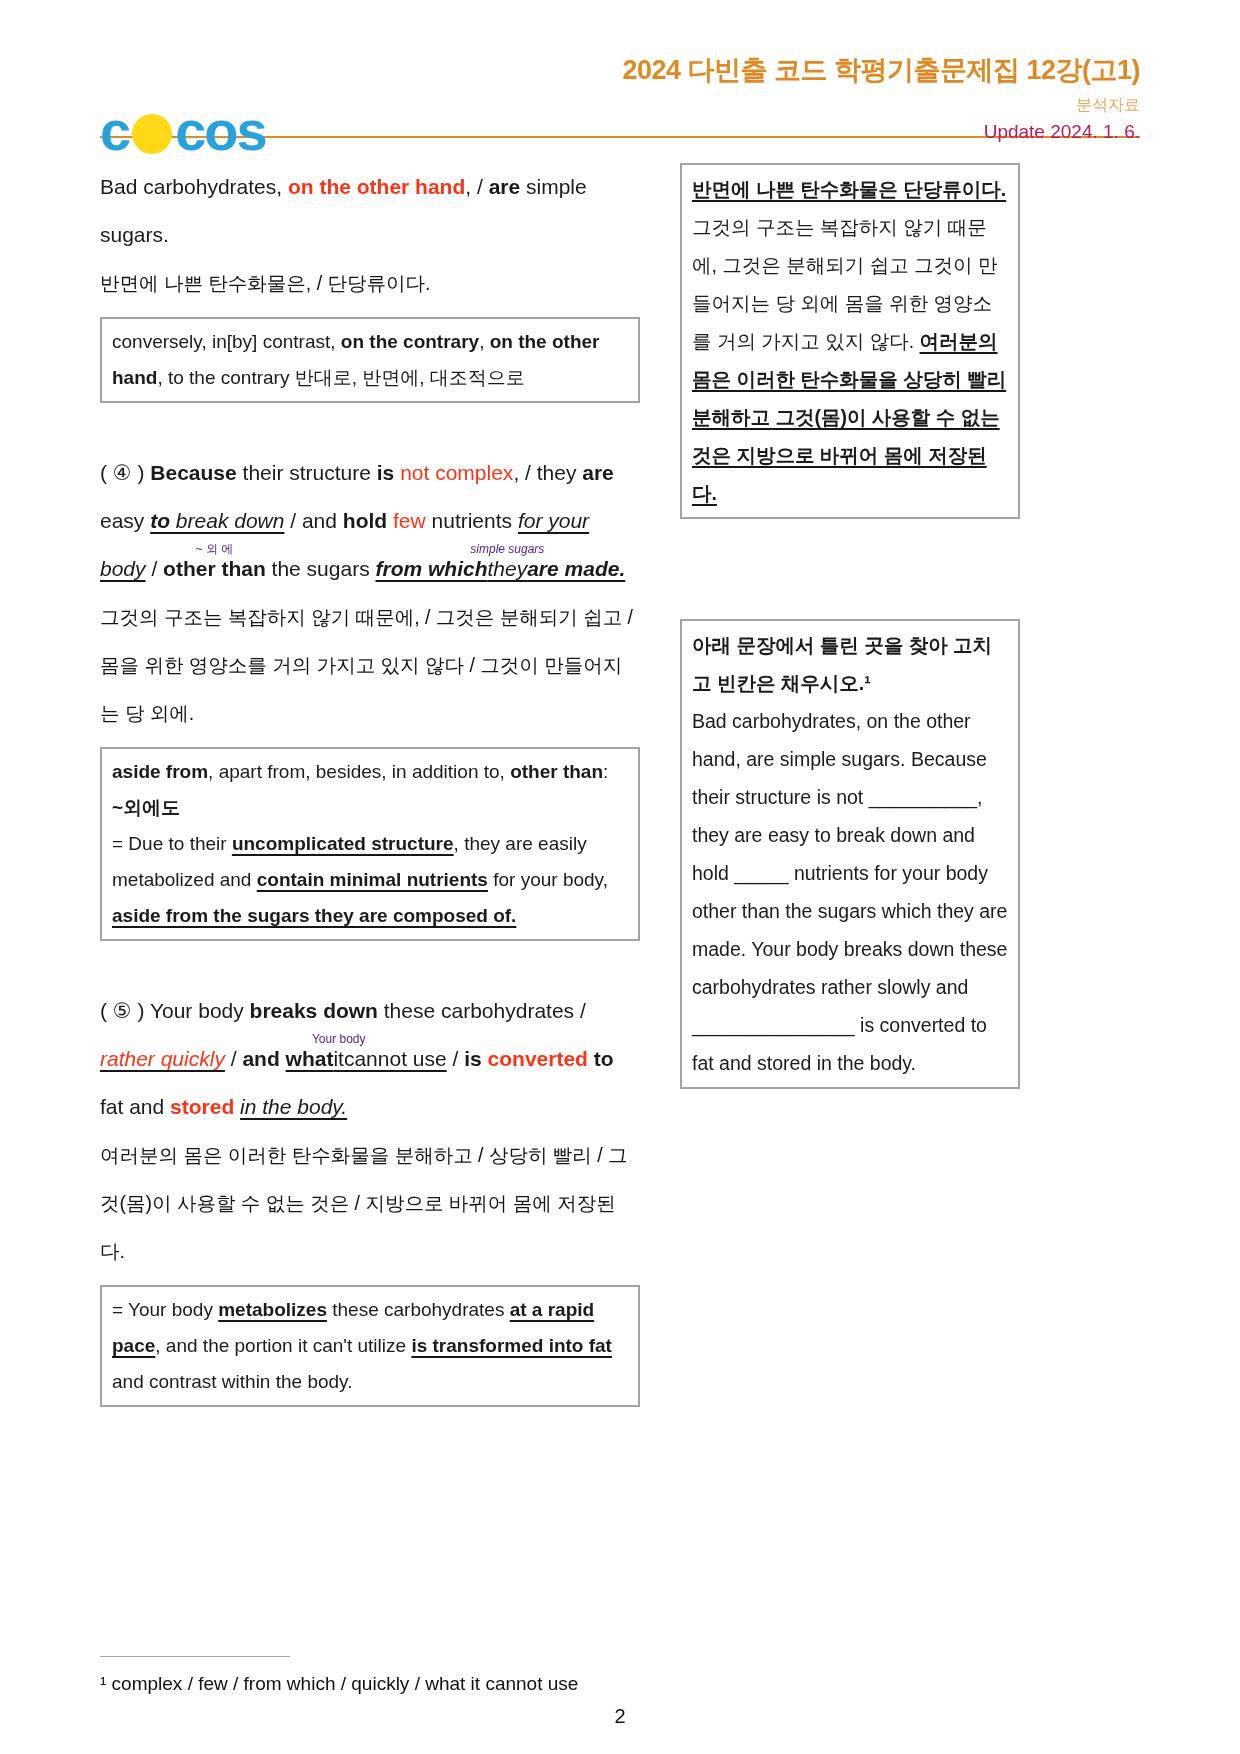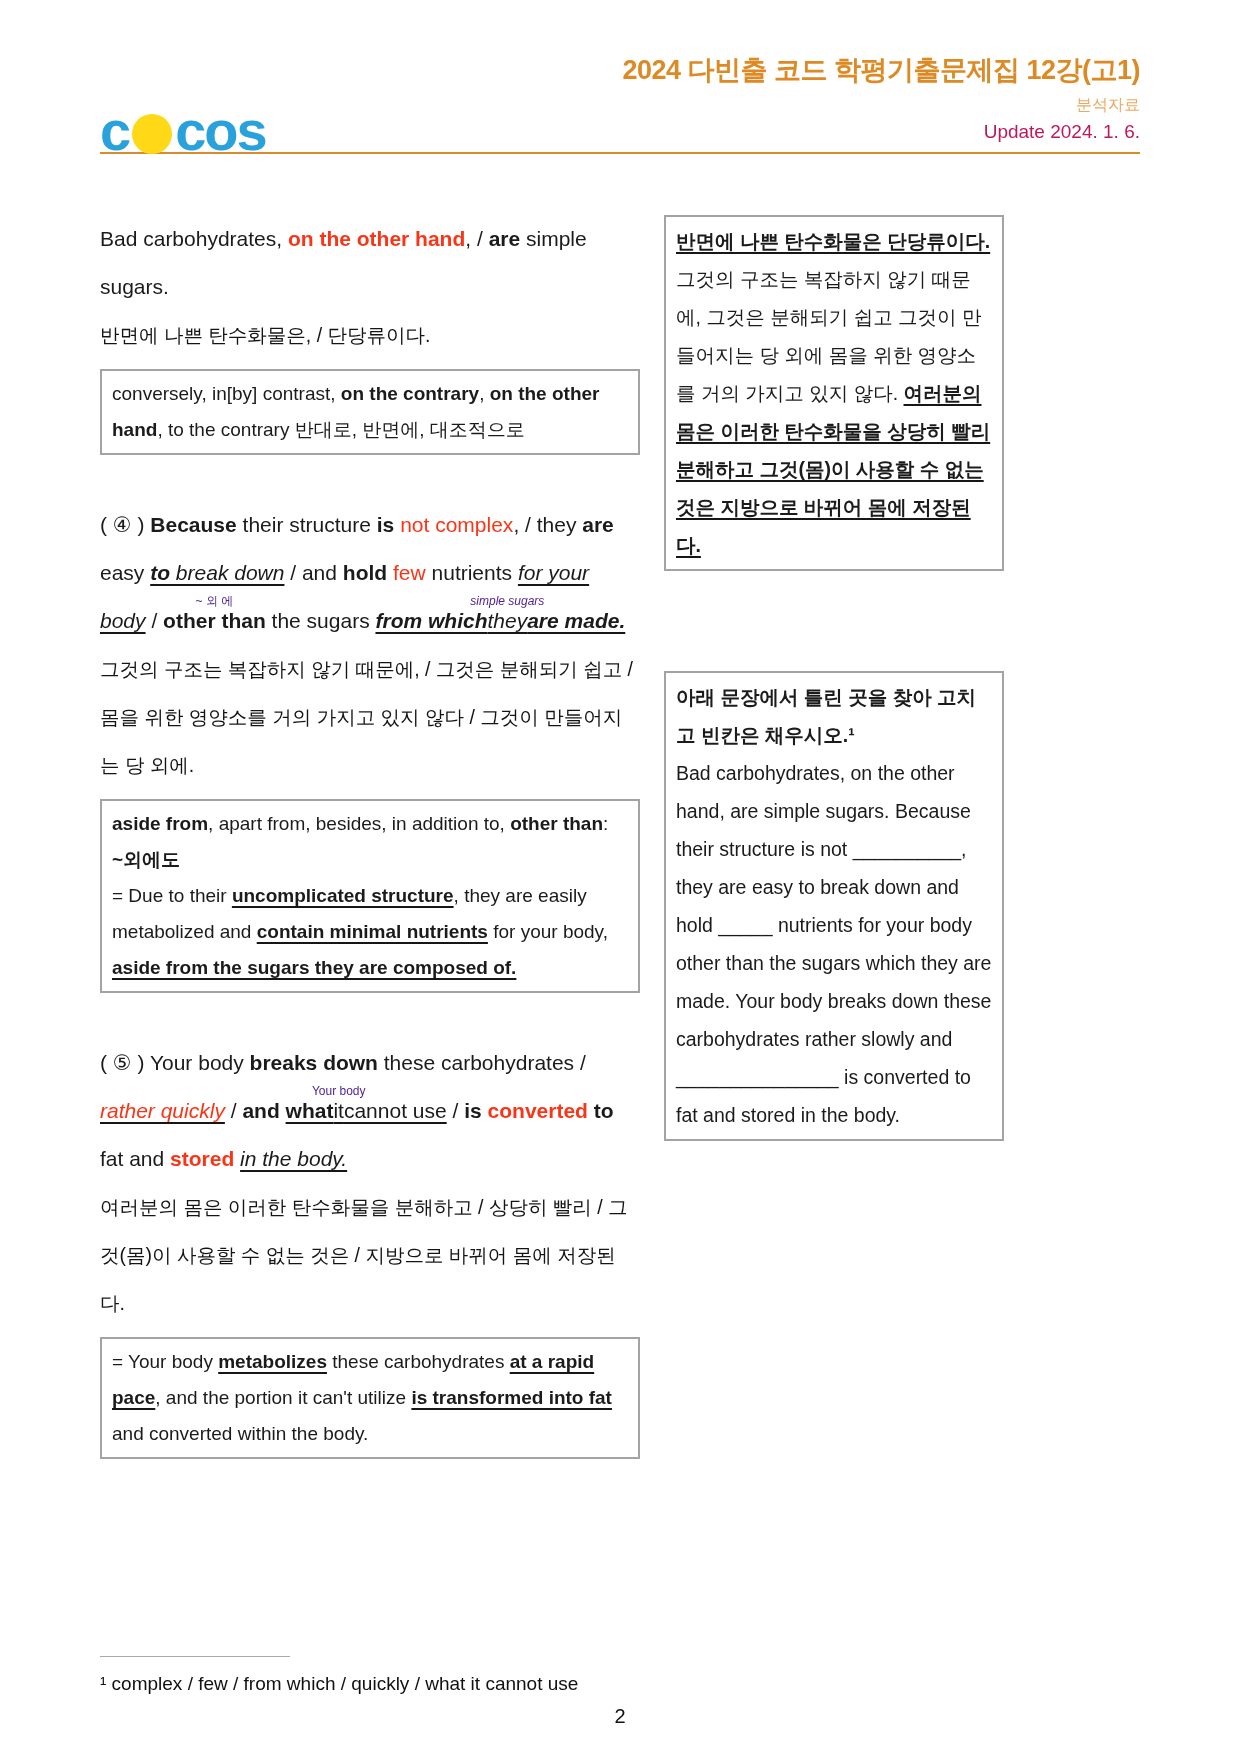--- a/index.html
+++ b/index.html
@@ -7,33 +7,33 @@
   .page {
     position:relative;
     width:1240px; height:1754px;
     margin:0 auto;
     background:#ffffff;
     font-family:"Liberation Sans","DejaVu Sans",sans-serif;
     color:#1b1b1b;
     overflow:hidden;
   }
   
-  .header { position:relative; padding:52px 100px 0 100px; height:152px; }
+  .header { position:relative; padding:52px 100px 0 100px; height:136px; }
   .header-right { text-align:right; }
   .doc-title { font-size:27px; font-weight:bold; color:#dd8a24; letter-spacing:-0.5px; }
   .doc-subtitle { font-size:16px; color:#e9a963; margin-top:7px; }
   .doc-update { font-size:19px; color:#be185d; margin-top:5px; }
   .logo { position:absolute; left:100px; top:106px; display:flex; align-items:flex-end; }
   .logo-letter { font-size:56px; font-weight:800; color:#29a2db; line-height:0.9; letter-spacing:-2px; }
   .logo-bubble { position:relative; width:40px; height:40px; background:#ffd918; border-radius:50%; margin:0 3px 2px 3px; display:inline-block; }
   .logo-bubble::after { content:""; position:absolute; left:7px; bottom:-9px;
     border:9px solid transparent; border-top-color:#ffd918; transform:rotate(18deg); }
   .rule { margin:0 100px; border:none; border-top:2.5px solid #d98a2b; }
   
-  .columns { display:flex; gap:24px; padding:17px 100px;margin-top:36px; }
+  .columns { display:flex; gap:40px; padding:17px 100px; }
   .col-left { flex:0 0 540px; }
   .col-right { flex:0 0 340px; }
   .en { font-size:21px; line-height:48px; }
   .ko { font-size:19.5px; line-height:48px; color:#141414; }
   .obox { border:2px solid #a3a3a3; padding:5px 10px; font-size:19px; line-height:36px; }
   .obox p { margin:0; }
   .mt-sm { margin-top:10px; }
   .mt-lg { margin-top:46px; }
   .col-left > :first-child { margin-top:8px; }
   .col-right > :first-child { margin-top:8px; }
@@ -93,21 +93,21 @@
       <div class="obox mt-sm">
         <p><span class="b">aside from</span><span>, apart from, besides, in addition to, </span><span class="b">other than</span><span>:</span></p>
         <p><span class="b"> ~외에도</span></p>
         <p><span>= Due to their </span><span class="b u">uncomplicated structure</span><span>, they are easily metabolized and </span><span class="b u">contain minimal nutrients</span><span> for your body, </span><span class="b u">aside from the sugars they are composed of.</span></p>
       </div>
 
       <p class="en mt-lg"><span>( ⑤ ) Your body </span><span class="b">breaks down</span><span> these carbohydrates / </span><span class="r i u">rather quickly</span><span> / </span><span class="b">and</span><span> </span><span class="b u">what</span><span class="ann-wrap"><span class="ann">Your body</span><span class="u">  it  </span></span><span class="u">cannot use</span><span> / </span><span class="b">is</span><span> </span><span class="b r">converted</span><span> </span><span class="b">to</span><span> fat and </span><span class="b r">stored</span><span> </span><span class="i u">in the body.</span></p>
       <p class="ko">여러분의 몸은 이러한 탄수화물을 분해하고 / 상당히 빨리 / 그것(몸)이 사용할 수 없는 것은 / 지방으로 바뀌어 몸에 저장된다.</p>
 
       <div class="obox mt-sm">
-        <p><span>= Your body </span><span class="b u">metabolizes</span><span> these carbohydrates </span><span class="b u">at a rapid pace</span><span>, and the portion it can't utilize </span><span class="b u">is transformed into fat</span><span> and converted within the body.</span></p>
+        <p><span>= Your body </span><span class="b u">metabolizes</span><span> these carbohydrates </span><span class="b u">at a rapid pace</span><span>, and the portion it can't utilize </span><span class="b u">is transformed into fat</span><span> and contrast within the body.</span></p>
       </div>
 
     </div>
 
     <div class="col-right">
 
       <div class="obox r-box">
         <p><span class="b u">반면에 나쁜 탄수화물은 단당류이다. </span><span>그것의 구조는 복잡하지 않기 때문에, 그것은 분해되기 쉽고 그것이 만들어지는 당 외에 몸을 위한 영양소를 거의 가지고 있지 않다. </span><span class="b u">여러분의 몸은 이러한 탄수화물을 상당히 빨리 분해하고 그것(몸)이 사용할 수 없는 것은 지방으로 바뀌어 몸에 저장된다.</span></p>
       </div>
 

